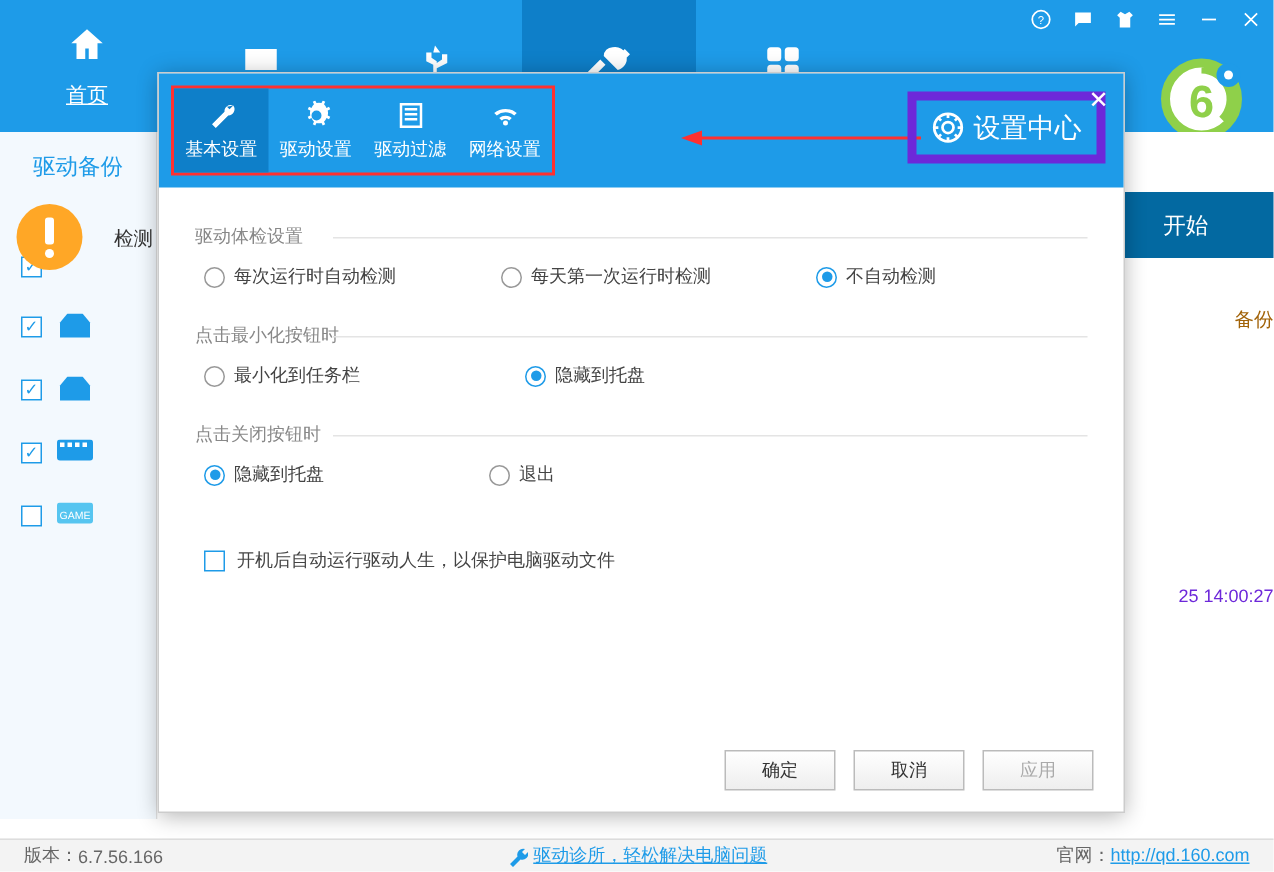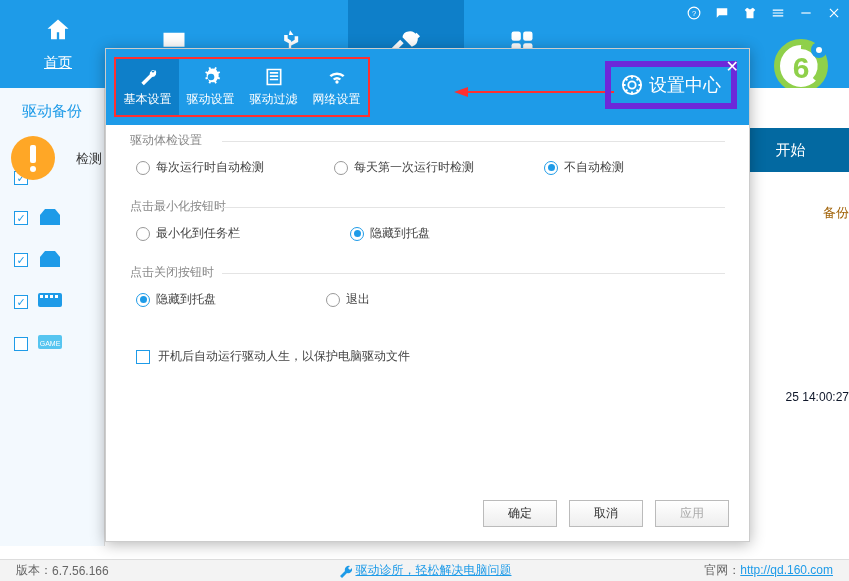--- a/index.html
+++ b/index.html
@@ -24,42 +24,42 @@
 .sidebar-list { padding: 40px 14px 0; }
 .sidebar-list .row { display: flex; align-items: center; gap: 10px; margin-bottom: 24px; }
 .checkbox { width: 14px; height: 14px; border: 1px solid #1e9be8; background: #fff; display: inline-flex; align-items: center; justify-content: center; }
 .checkbox.checked::after { content: "✓"; color: #1e9be8; font-size: 11px; line-height: 1; }
 .dev-icon { width: 24px; height: 18px; }
 
 
 .main-area { position: absolute; left: 105px; right: 0; top: 88px; bottom: 35px; background: #fff; }
 .start-btn { position: absolute; right: 0; top: 40px; width: 117px; height: 44px; background: #0369a1; color: #fff; font-size: 15px; border: none; }
 .backup-btn { position: absolute; right: 0; top: 116px; font-size: 13px; color: #a16207; }
-.timestamp { position: absolute; right: 0; top: 302px; font-size: 12px; color: #0f172a; }
+.timestamp { position: absolute; right: 0; top: 302px; font-size: 12px; color: #6d28d9; }
 
 
 .footer { position: absolute; left: 0; right: 0; bottom: 0; height: 22px; background: #f3f3f3; border-top: 1px solid #ddd; display: flex; align-items: center; padding: 0 16px; font-size: 12px; color: #666; }
 .footer .center { position: absolute; left: 50%; transform: translateX(-50%); color: #1e9be8; display: flex; align-items: center; gap: 4px; }
 .footer .right { margin-left: auto; }
 .footer a { color: #1e9be8; text-decoration: underline; }
 
 
 .dialog { position: absolute; left: 105px; top: 48px; width: 645px; height: 494px; background: #fff; box-shadow: 0 2px 14px rgba(0,0,0,0.3); border: 1px solid #ccc; }
 .dialog-header { height: 76px; background: #1e9be8; display: flex; position: relative; }
 .dlg-close { position: absolute; right: 10px; top: 8px; color: #fff; font-size: 16px; cursor: pointer; }
 .dlg-tabs { display: flex; border: 2px solid #ff3030; margin: 8px 0 0 8px; height: 60px; }
 .dlg-tab { width: 63px; display: flex; flex-direction: column; align-items: center; justify-content: center; color: #fff; gap: 4px; }
 .dlg-tab.active { background: #0e7fc9; }
 .dlg-tab svg { width: 20px; height: 20px; fill: #fff; }
 .dlg-tab .lbl { font-size: 12px; }
 .dlg-title-box { position: absolute; right: 12px; top: 12px; border: 6px solid #6d28d9; padding: 6px 10px; display: flex; align-items: center; gap: 6px; color: #fff; font-size: 18px; }
 .dlg-title-box svg { width: 22px; height: 22px; fill: #fff; }
 .arrow { position: absolute; left: 348px; top: 36px; }
 
-.dialog-body { padding: 7px 24px 14px 24px; font-size: 12px; color: #444; }
+.dialog-body { padding: 24px 24px 14px 24px; font-size: 12px; color: #444; }
 .group { margin-bottom: 22px; }
 .group-title { color: #888; font-size: 12px; margin-bottom: 10px; position: relative; }
 .group-title::after { content: ""; position: absolute; left: 92px; right: 0; top: 50%; border-top: 1px solid #e4e4e4; }
 .radio-row { display: flex; gap: 70px; padding-left: 6px; }
 .radio-row.two { gap: 110px; }
 .radio { display: flex; align-items: center; gap: 6px; cursor: pointer; }
 .radio .dot { width: 14px; height: 14px; border: 1px solid #999; border-radius: 50%; display: inline-flex; align-items: center; justify-content: center; }
 .radio.selected .dot { border-color: #1e9be8; }
 .radio.selected .dot::after { content: ""; width: 7px; height: 7px; background: #1e9be8; border-radius: 50%; }
 

